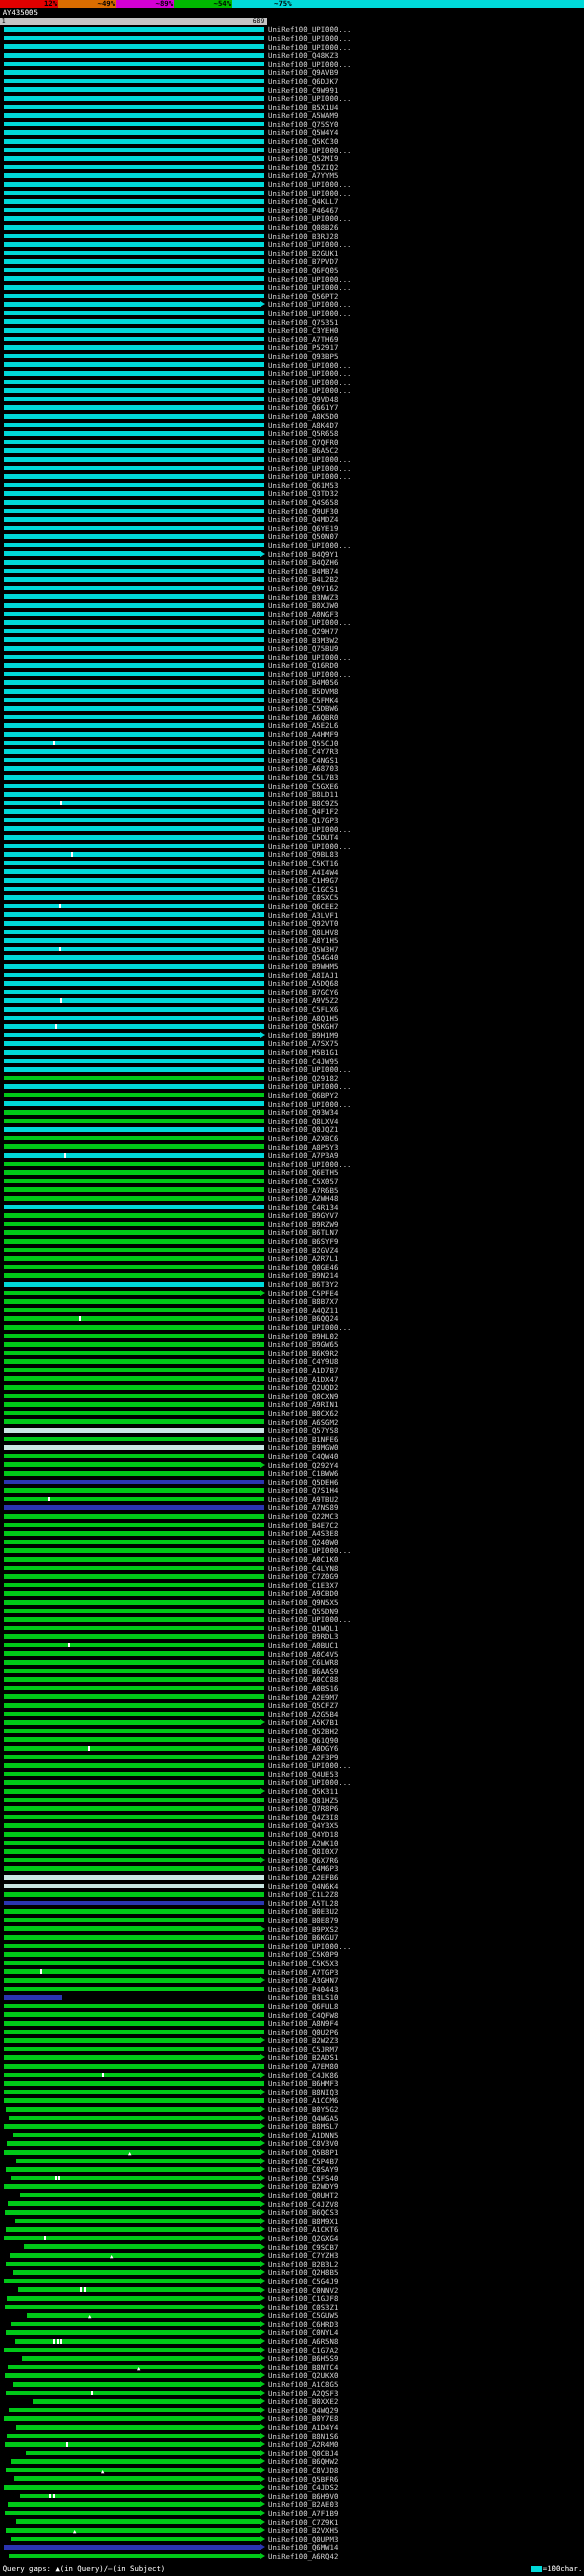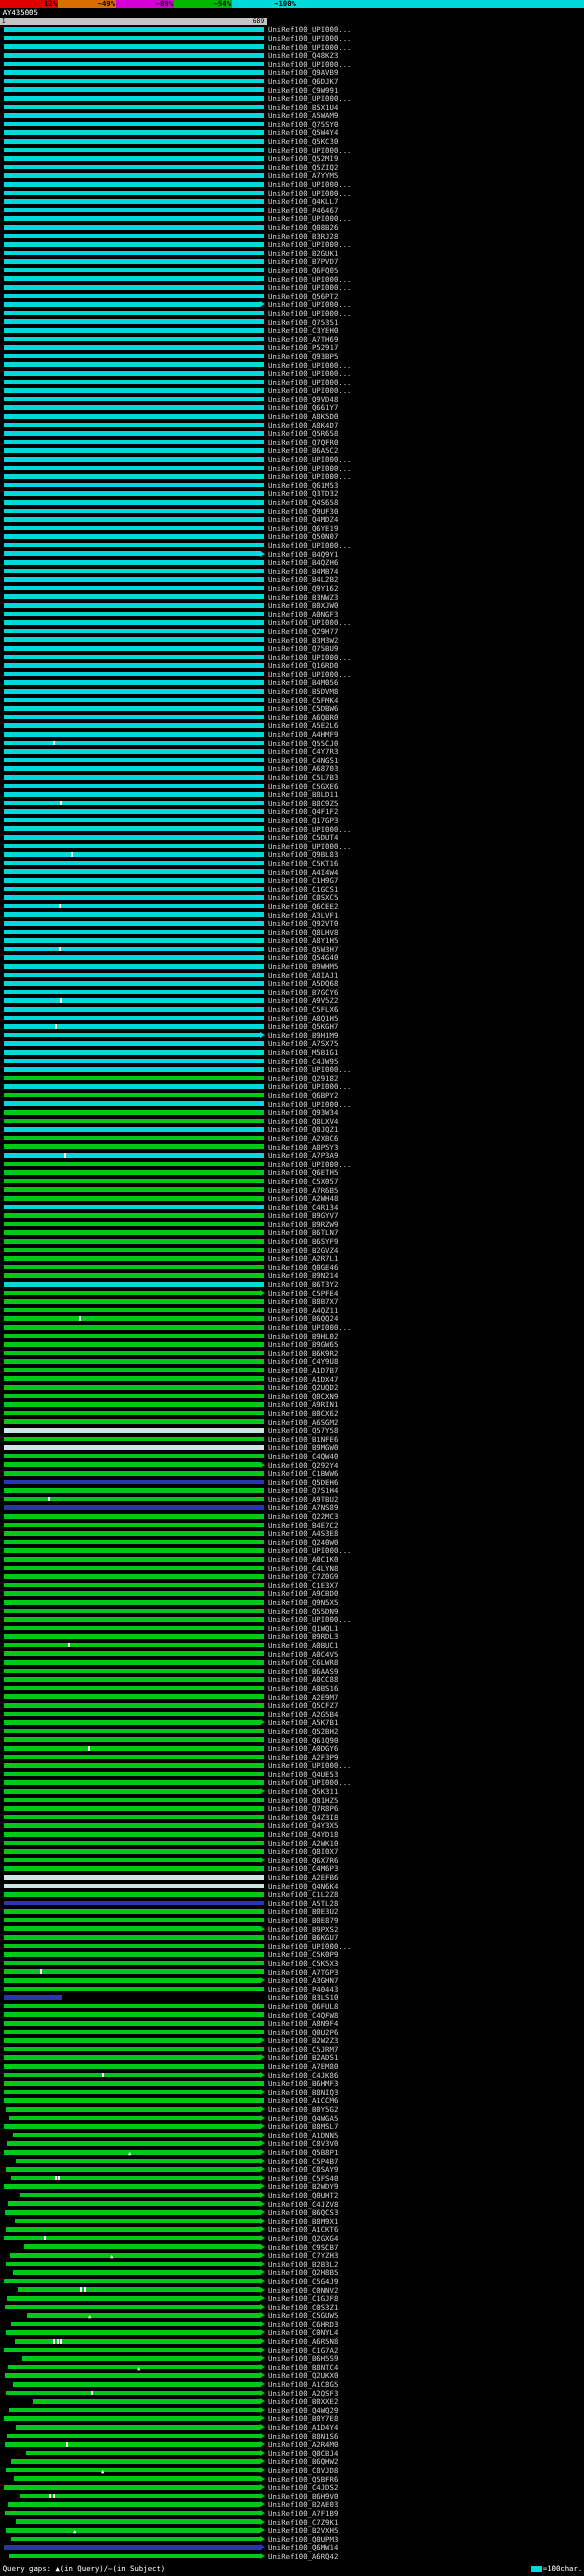--- a/index.html
+++ b/index.html
@@ -46,21 +46,21 @@
 
   <div class="key-seg" style="background: rgb(212, 0, 212);">
     <span>~89%</span>
   </div>
 
   <div class="key-seg" style="background: rgb(0, 185, 0);">
     <span>~54%</span>
   </div>
 
   <div class="key-seg" style="background: rgb(0, 217, 217);">
-    <span>~100%</span>
+    <span>~75%</span>
   </div>
 </div>
 
   <div class="queryrow">
     <span class="queryname">AY435005</span>
   </div>
 
   <div class="rulerrow">
     <div class="ruler">
       <span class="r-start">1</span>

